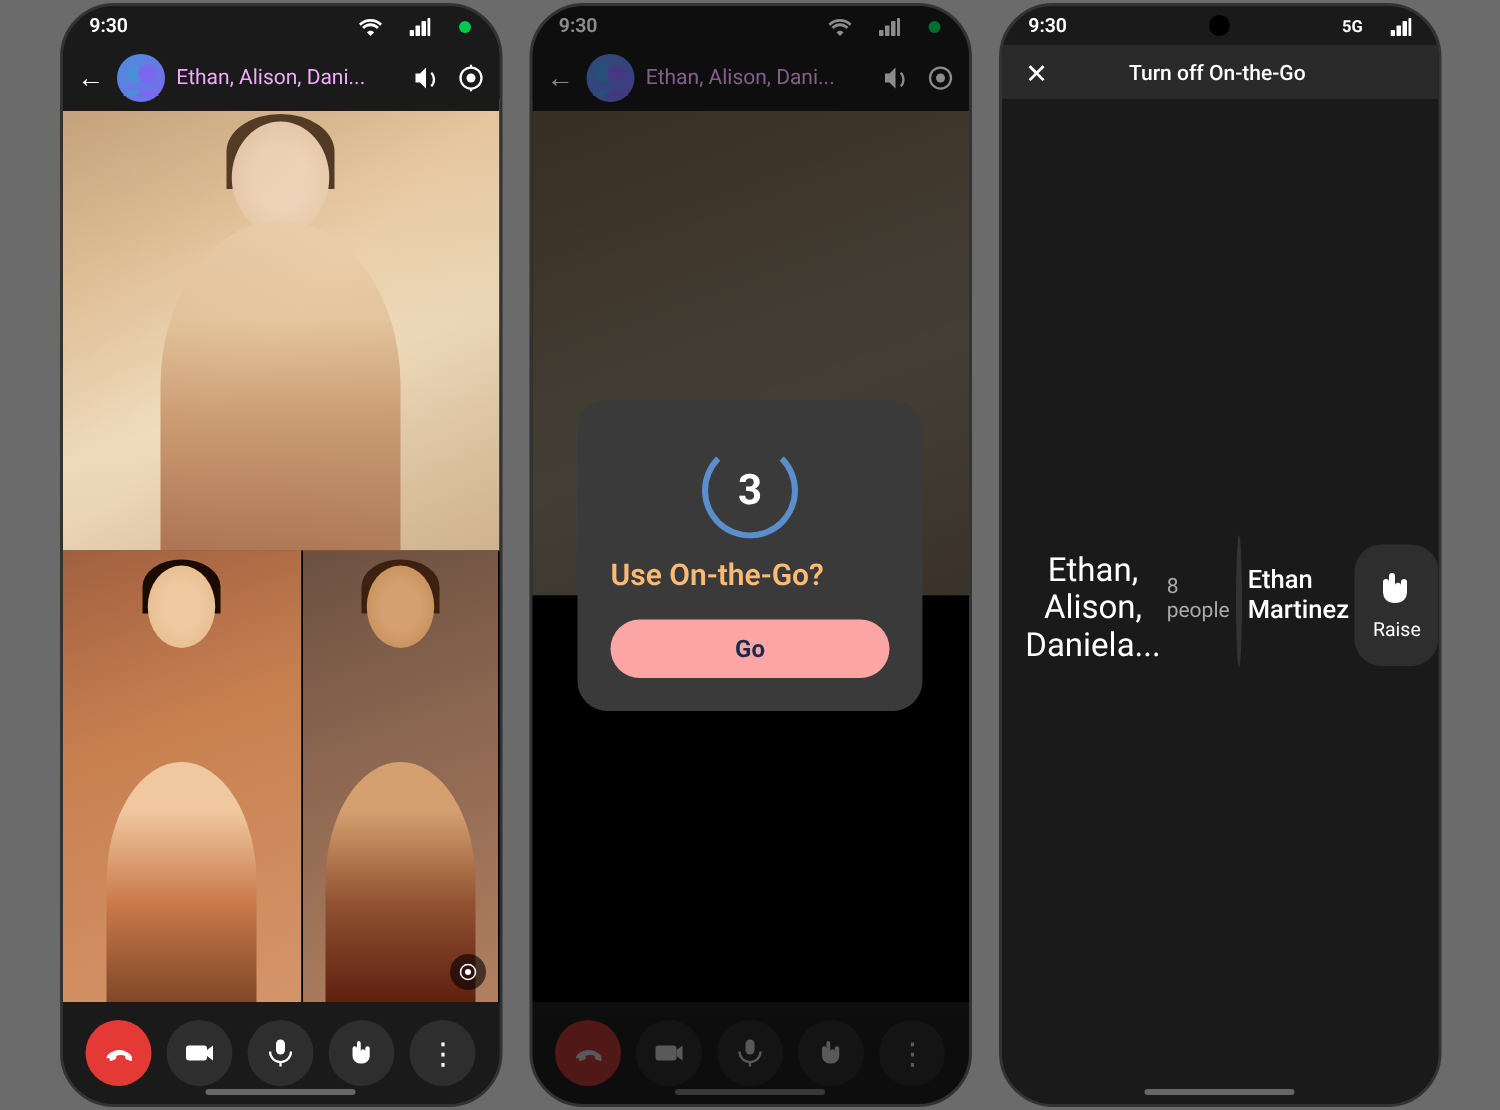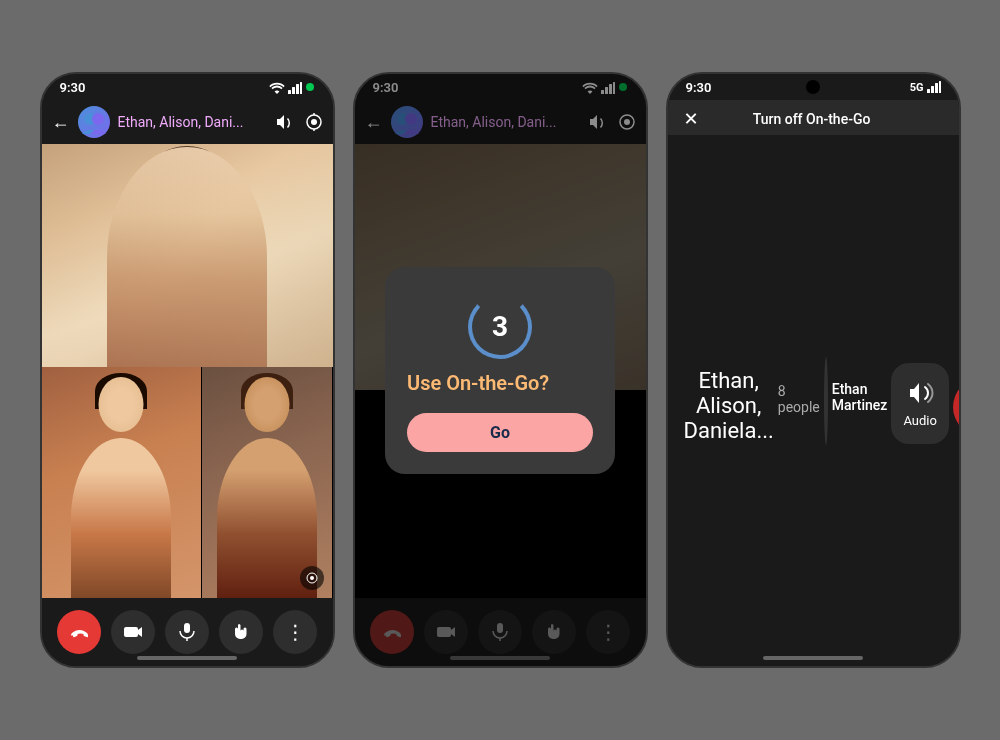--- a/index.html
+++ b/index.html
@@ -11,21 +11,21 @@
       align-items: center;
       justify-content: center;
       gap: 18px;
       font-family: 'Roboto', Arial, sans-serif;
       overflow: hidden;
     }
 
     
     .phone {
       width: 295px;
-      height: 596px;
+      height: 736px;
       background: #1a1a1a;
       border-radius: 36px;
       overflow: hidden;
       position: relative;
       flex-shrink: 0;
       border: 2px solid #333;
     }
 
     
     .status-bar {
@@ -40,22 +40,22 @@
       right: 0;
       z-index: 10;
     }
     .status-time {
       color: #fff;
       font-size: 13px;
       font-weight: 600;
     }
     .status-icons {
       display: flex;
-      align-items: flex-start;
-      gap: 3px;
+      align-items: center;
+      gap: 18px;
     }
     .status-icons svg {
       fill: white;
     }
 
     
     .call-header {
       display: flex;
       align-items: center;
       padding: 6px 10px;
@@ -444,21 +444,21 @@
       bottom: -4px;
       left: 50%;
       transform: translateX(-50%);
       width: 80px;
       height: 45px;
       background: linear-gradient(180deg, #a0c8e0 0%, #80a8c8 100%);
       border-radius: 40px 40px 0 0;
     }
     .participant-name {
       color: #fff;
-      font-size: 14px;
+      font-size: 17px;
       font-weight: 500;
       margin-bottom: 12px;
     }
 
     
     .big-mute-btn {
       width: 100%;
       background: #2e2e2e;
       border-radius: 18px;
       padding: 18px;
@@ -769,20 +769,26 @@
       <div class="avatar-face"></div>
       <div class="avatar-body"></div>
     </div>
 
     <div class="participant-name">Ethan Martinez</div>
 
 
     <div class="small-btns-row">
       <div class="small-ctrl-btn">
         <svg width="28" height="28" viewBox="0 0 28 28" fill="white">
+          <path d="M11 3a2 2 0 012 2v6.5a2 2 0 014 0V9a2 2 0 014 0v7a7 7 0 01-7 7H12a7 7 0 01-7-7V9a2 2 0 014 0V5a2 2 0 012-2z"></path>
+        </svg>
+        <span class="small-btn-label">Raise</span>
+      </div>
+      <div class="small-ctrl-btn">
+        <svg width="28" height="28" viewBox="0 0 28 28" fill="white">
           <path d="M4 10h4l5-6v20l-5-6H4v-8z"></path>
           <path d="M19 8c2 1.5 3 3.7 3 6s-1 4.5-3 6" stroke="white" stroke-width="2" fill="none" stroke-linecap="round"></path>
           <path d="M22 5c3 2.5 4.5 5.5 4.5 9s-1.5 6.5-4.5 9" stroke="white" stroke-width="2" fill="none" stroke-linecap="round" opacity="0.5"></path>
         </svg>
         <span class="small-btn-label">Audio</span>
       </div>
     </div>
 
     <div class="end-call-bar">
       <svg width="30" height="30" viewBox="0 0 30 30" fill="white" style="transform:rotate(135deg);">

